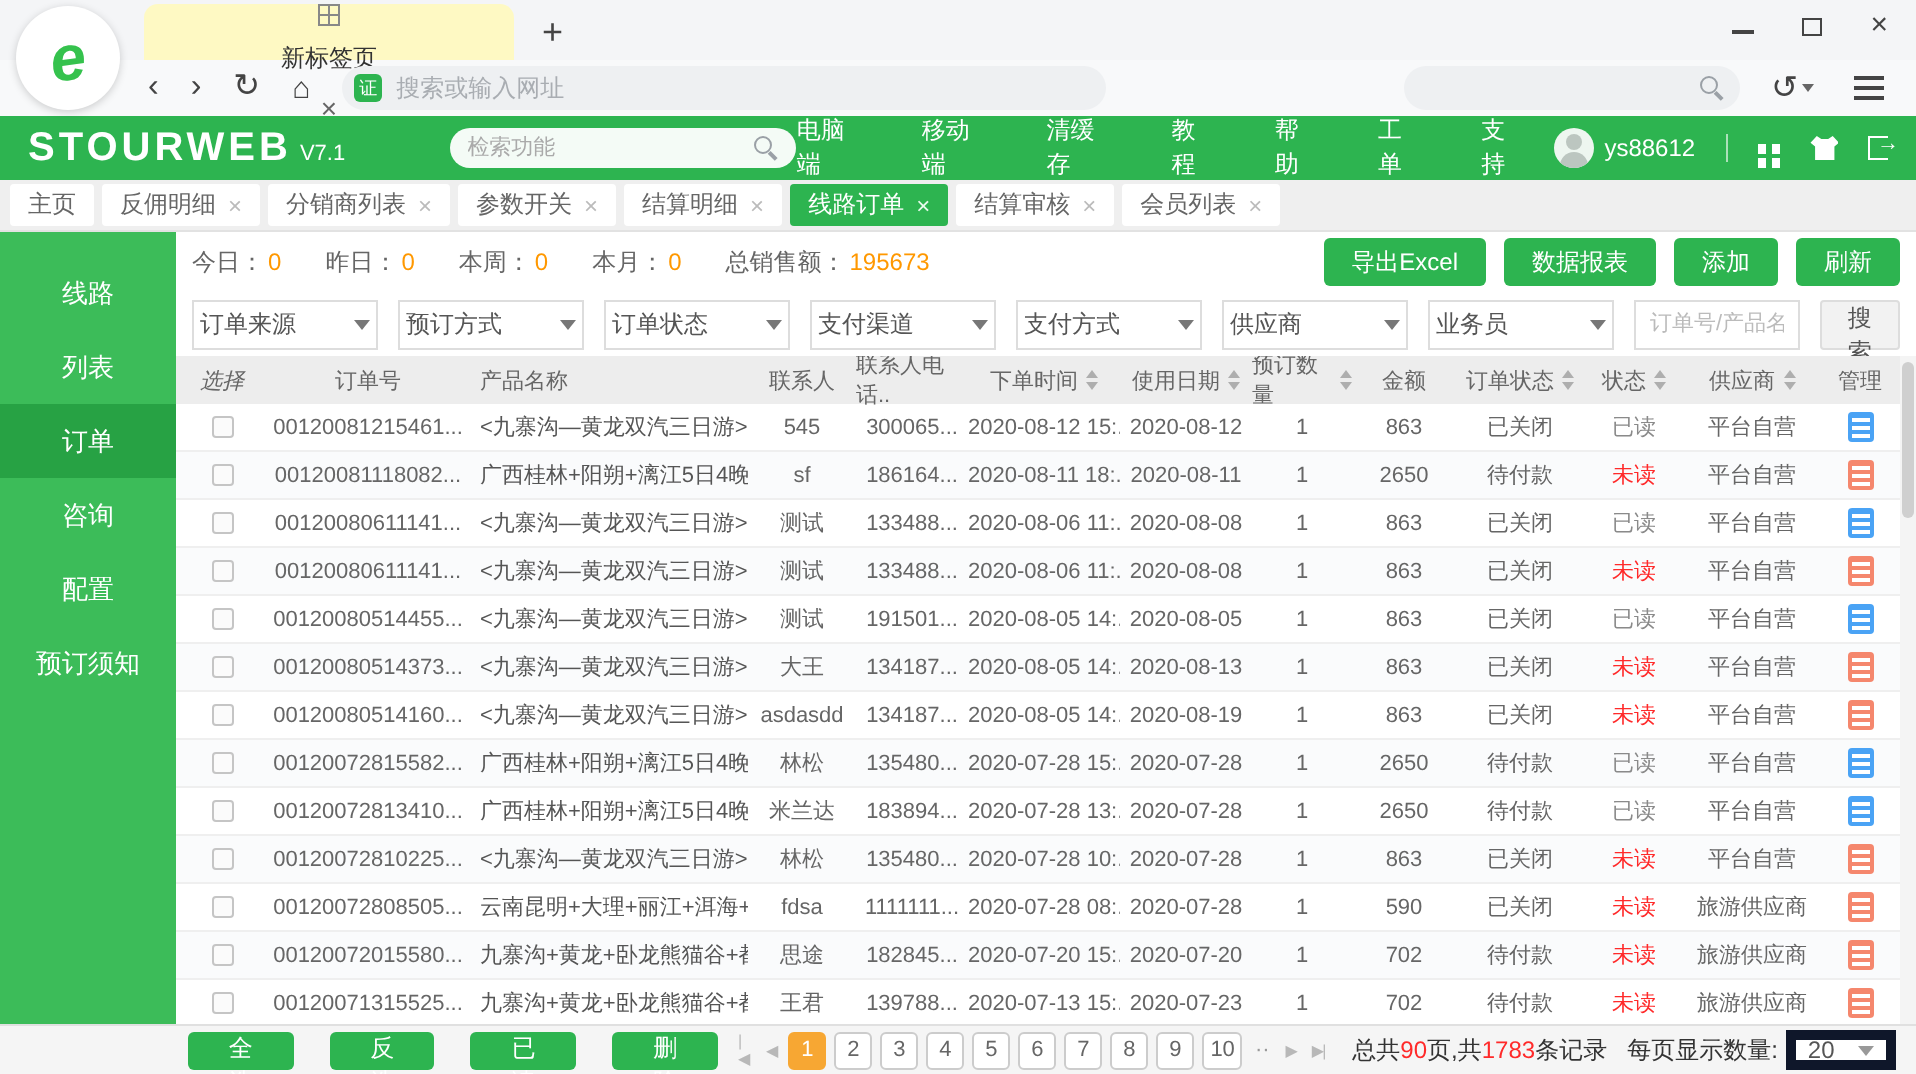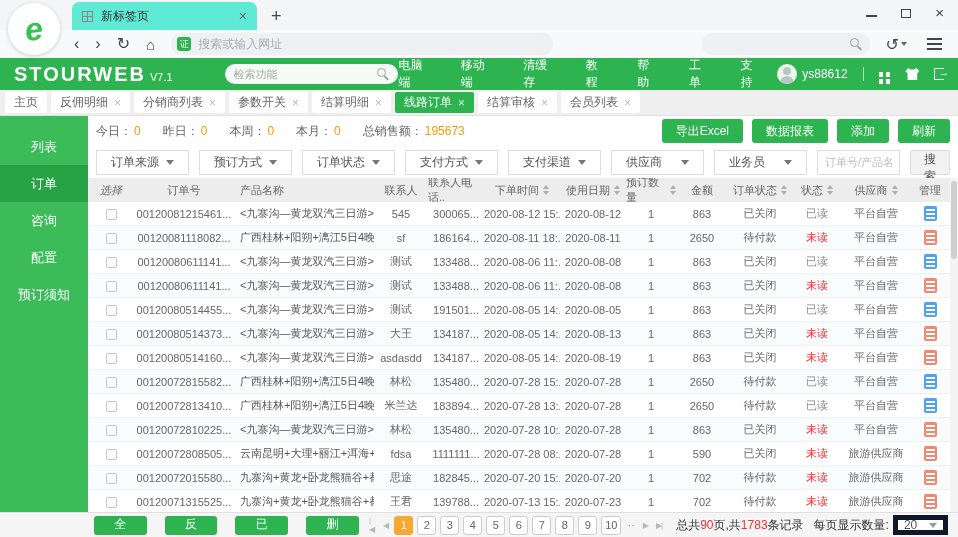--- a/index.html
+++ b/index.html
@@ -7,22 +7,22 @@
     font-family:"Liberation Sans","DejaVu Sans",sans-serif; font-size:12px; color:#333; }
 
   
   .chrome { height:58px; background:#f4f5f7; position:relative; }
   .logo-circle { position:absolute; left:8px; top:3px; width:52px; height:52px; background:#fff;
     border-radius:50%; box-shadow:0 1px 4px rgba(0,0,0,.18); display:flex; align-items:center;
     justify-content:center; z-index:3; }
   .logo-e { color:#35c24d; font-size:32px; font-weight:bold; font-style:italic; line-height:1;
     transform:rotate(-8deg); }
   .tab-strip { height:30px; display:flex; align-items:flex-end; padding-left:72px; }
-  .btab { width:185px; height:28px; background:#5eead4; border-radius:7px 7px 0 0; display:flex;
-    align-items:center; padding:0 10px; gap:8px; }
+  .btab { width:185px; height:28px; background:#fef9c3; border-radius:7px 7px 0 0; display:flex;
+    align-items:center; padding:0 10px; gap:8px;flex-direction:column; }
   .grid-ic { width:11px; height:11px; border:1px solid #888; position:relative; flex:none; }
   .grid-ic::before { content:""; position:absolute; left:4px; top:0; bottom:0; width:1px; background:#888; }
   .grid-ic::after  { content:""; position:absolute; top:4px; left:0; right:0; height:1px; background:#888; }
   .btab-title { flex:1; color:#333; font-size:12px; }
   .btab-close { color:#666; font-size:14px; cursor:pointer; }
   .newtab { font-size:18px; color:#444; margin-left:14px; padding-bottom:3px; }
   .win-controls { position:absolute; right:14px; top:8px; display:flex; gap:24px; align-items:center; }
   .win-min { width:11px; height:1.5px; background:#444; margin-top:6px; }
   .win-max { width:10px; height:9px; border:1.5px solid #444; }
   .win-close { font-size:15px; color:#444; line-height:10px; }
@@ -93,21 +93,21 @@
   .content { flex:1; min-width:0; display:flex; flex-direction:column; background:#fff; position:relative; }
   .stats-row { height:30px; display:flex; align-items:center; padding:0 8px; gap:22px; flex:none; }
   .stat { color:#666; white-space:nowrap; }
   .stat b { color:#ff9800; font-weight:normal; margin-left:2px; }
   .actions { margin-left:auto; display:flex; gap:9px; }
   .btn-green { background:#2db450; color:#fff; border:none; border-radius:3px; height:24px;
     padding:0 14px; font-size:12px; font-family:inherit; cursor:pointer; }
 
   .filter-row { height:32px; display:flex; align-items:center; padding:0 8px; gap:10px; flex:none; }
   .dropdown { width:93px; height:25px; border:1px solid #ddd; background:#fff; display:flex;
-    align-items:center; padding:0 14px; color:#555; font-size:12px; cursor:pointer; flex:none; }
+    align-items:center; padding:0 3px; color:#555; font-size:12px; cursor:pointer; flex:none; }
   .dd-caret { margin-left:auto; width:0; height:0; border-left:4px solid transparent;
     border-right:4px solid transparent; border-top:5px solid #777; }
   .fsearch { width:148px; height:25px; border:1px solid #ddd; background:#fff; display:flex;
     align-items:center; padding:0 7px; }
   .fsearch input { border:none; outline:none; width:100%; font-size:11px; color:#555; font-family:inherit; }
   .fsearch input::placeholder { color:#bbb; }
   .btn-search { height:25px; padding:0 13px; background:#f2f2f2; border:1px solid #ddd; color:#555;
     font-size:12px; border-radius:2px; font-family:inherit; cursor:pointer; }
 
   
@@ -269,20 +269,21 @@
 
     <div class="tab">
       <span>会员列表</span>
       <span class="tab-close">×</span>
     </div>
   </div>
 
 <div class="main">
   <div class="sidebar">
 
+      <div class="side-item">线路</div>
 
       <div class="side-item">列表</div>
 
       <div class="side-item active">订单</div>
 
       <div class="side-item">咨询</div>
 
 
 
       <div class="side-item">配置</div>
@@ -326,26 +327,26 @@
             <span>预订方式</span>
             <span class="dd-caret"></span>
           </div>
 
           <div class="dropdown">
             <span>订单状态</span>
             <span class="dd-caret"></span>
           </div>
 
           <div class="dropdown">
+            <span>支付渠道</span>
+            <span class="dd-caret"></span>
+          </div>
+
+          <div class="dropdown">
             <span>支付方式</span>
-            <span class="dd-caret"></span>
-          </div>
-
-          <div class="dropdown">
-            <span>支付渠道</span>
             <span class="dd-caret"></span>
           </div>
 
           <div class="dropdown">
             <span>供应商</span>
             <span class="dd-caret"></span>
           </div>
 
           <div class="dropdown">
             <span>业务员</span>

